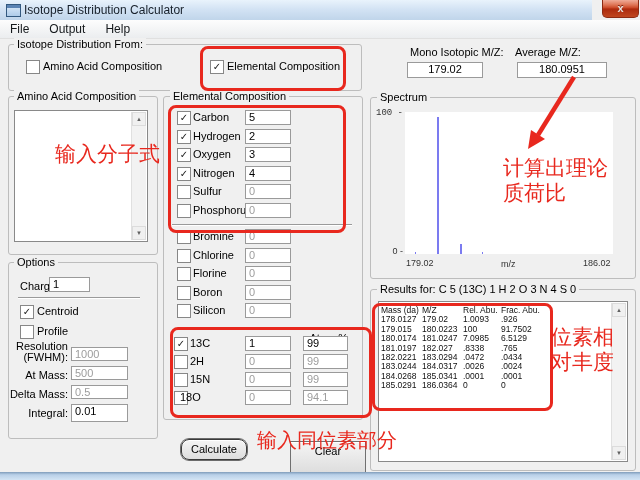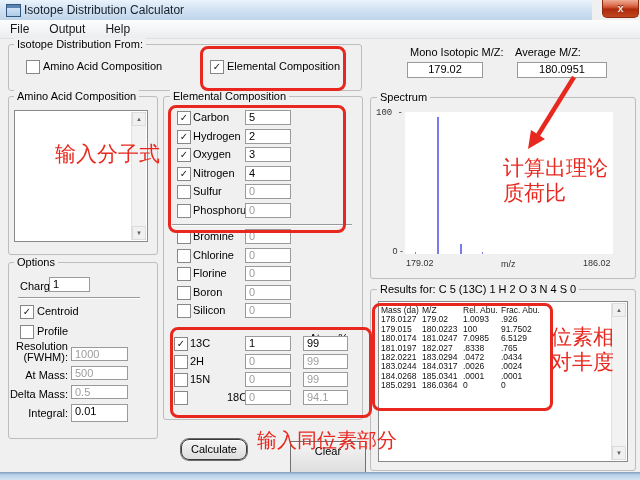--- a/index.html
+++ b/index.html
@@ -157,21 +157,21 @@
       <div class="abs tb" style="left: 303px; top: 336px; width: 45px;">99</div>
       <div class="abs cb" style="left: 174px; top: 355px;"></div>
       <div class="abs lbl" style="left: 190px; top: 355px;">2H</div>
       <div class="abs tb dis" style="left: 245px; top: 354px; width: 46px;">0</div>
       <div class="abs tb dis" style="left: 303px; top: 354px; width: 45px;">99</div>
       <div class="abs cb" style="left: 174px; top: 373px;"></div>
       <div class="abs lbl" style="left: 190px; top: 373px;">15N</div>
       <div class="abs tb dis" style="left: 245px; top: 372px; width: 46px;">0</div>
       <div class="abs tb dis" style="left: 303px; top: 372px; width: 45px;">99</div>
       <div class="abs cb" style="left: 174px; top: 391px;"></div>
-      <div class="abs lbl" style="left: 180px; top: 391px; margin-left: 47px;">18O</div>
+      <div class="abs lbl" style="left: 180px; top: 391px;">18O</div>
       <div class="abs tb dis" style="left: 245px; top: 390px; width: 46px;">0</div>
       <div class="abs tb dis" style="left: 303px; top: 390px; width: 45px;">94.1</div>
     </div>
 
   <span class="abs lbl" style="left:410px;top:46px;width:76px;text-align:center;">Mono Isotopic M/Z:</span>
   <div class="abs tb ctr" style="left:407px;top:62px;width:76px;height:16px;">179.02</div>
   <span class="abs lbl" style="left:506px;top:46px;width:84px;text-align:center;">Average M/Z:</span>
   <div class="abs tb ctr" style="left:517px;top:62px;width:90px;height:16px;">180.0951</div>
 
   <div class="abs group" style="left:370px;top:97px;width:264px;height:180px;"></div>

